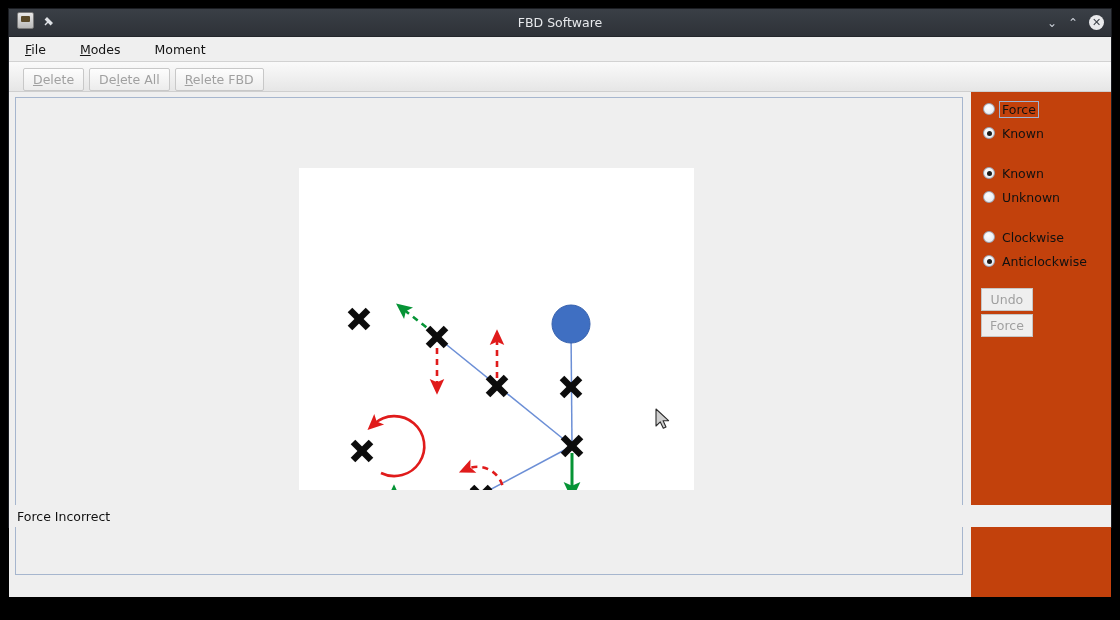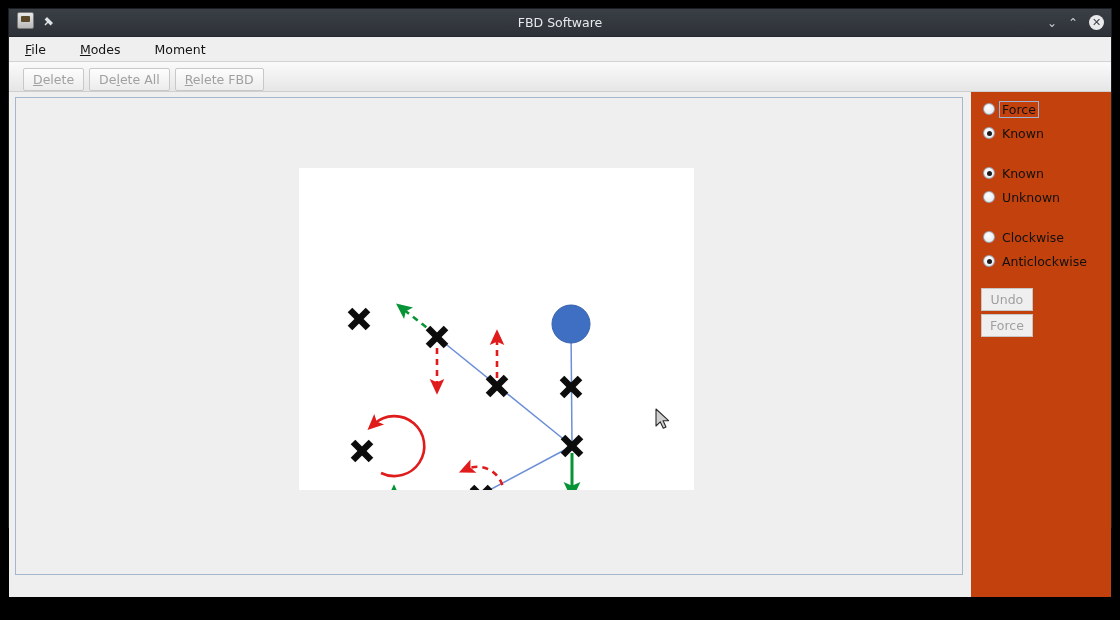--- a/index.html
+++ b/index.html
@@ -244,13 +244,16 @@
         </div>
       </div>
 
       <div class="side-btns">
         <div class="side-btn">Undo</div>
         <div class="side-btn">Force</div>
       </div>
     </div>
   </div>
 
+  <div class="statusbar">
+    <span class="status-text">Force Incorrect</span>
+  </div>
 </div>
 
 </body></html>

